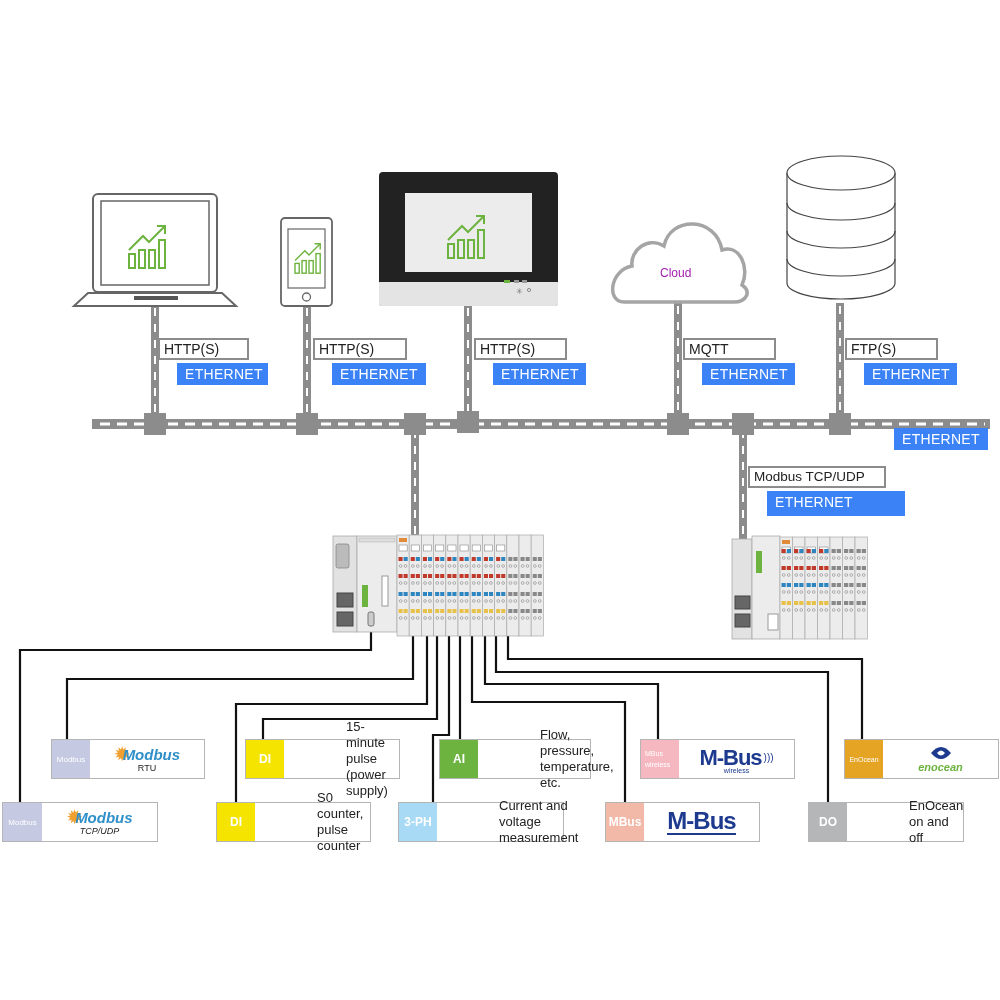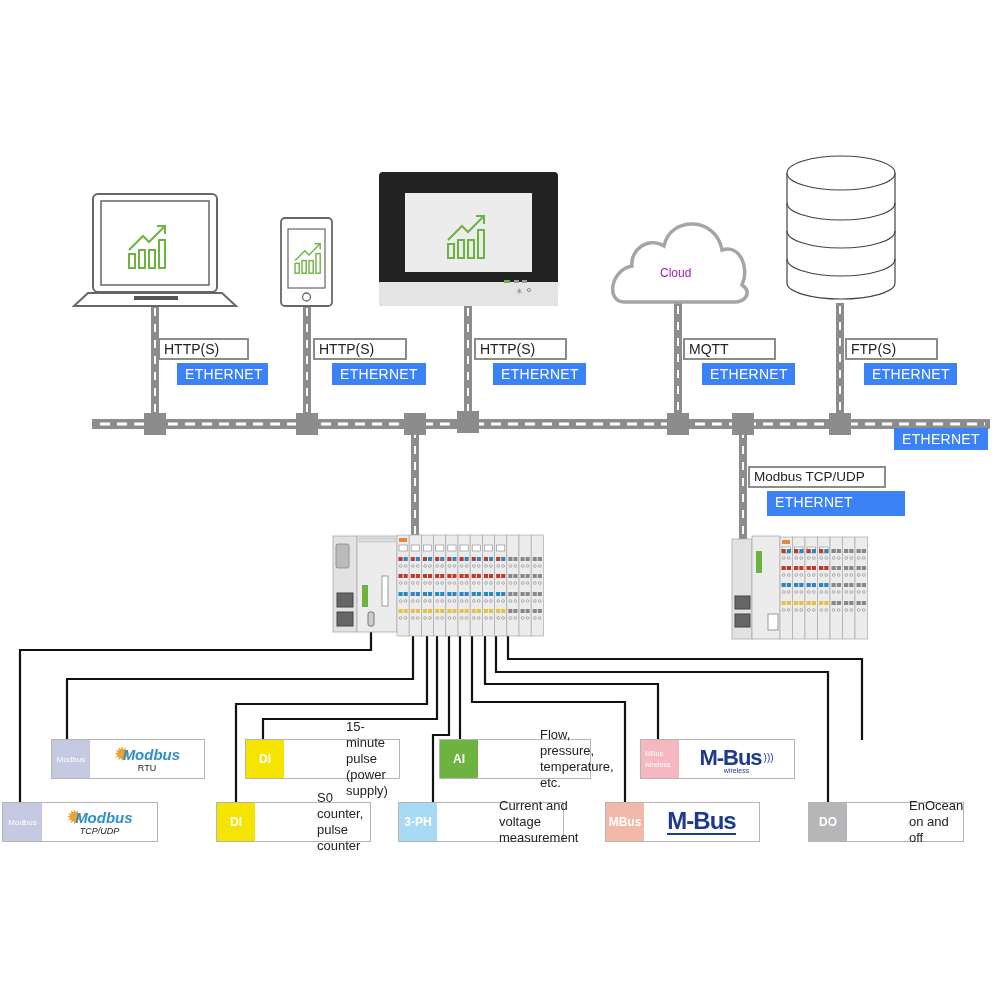--- a/index.html
+++ b/index.html
@@ -624,20 +624,30 @@
   </div>
 </div>
 
 <div class="card" style="left:605px;top:802px;width:155px;">
   <div class="tag" style="width:38px;background:#f2b8a8;">MBus</div>
   <div class="logo">
     <span style="color:#1d3a8f;font-size:24px;font-weight:bold;letter-spacing:-1px;border-bottom:2px solid #1d3a8f;line-height:24px;">M-Bus</span>
   </div>
 </div>
 
+<div class="card" style="left:844px;top:739px;width:155px;">
+  <div class="tag" style="width:38px;background:#e5a423;font-size:7px;font-weight:normal;">EnOcean</div>
+  <div class="logo">
+    <svg width="24" height="16" viewBox="0 0 24 16">
+      <path d="M2,8 Q12,-4 22,8 Q12,20 2,8 Z" fill="#1d3a8f"></path>
+      <path d="M8,8 Q12,3 16,8 Q12,13 8,8 Z" fill="#fff"></path>
+    </svg>
+    <span style="color:#6cb33f;font-size:11px;font-weight:bold;font-style:italic;">enocean</span>
+  </div>
+</div>
 
 <div class="card" style="left:808px;top:802px;width:156px;">
   <div class="tag" style="width:38px;background:#b5b6b8;">DO</div>
   <div class="txt">
         <div>EnOcean on and off</div>
       </div>
 </div>
 </div>
 
 </body></html>

